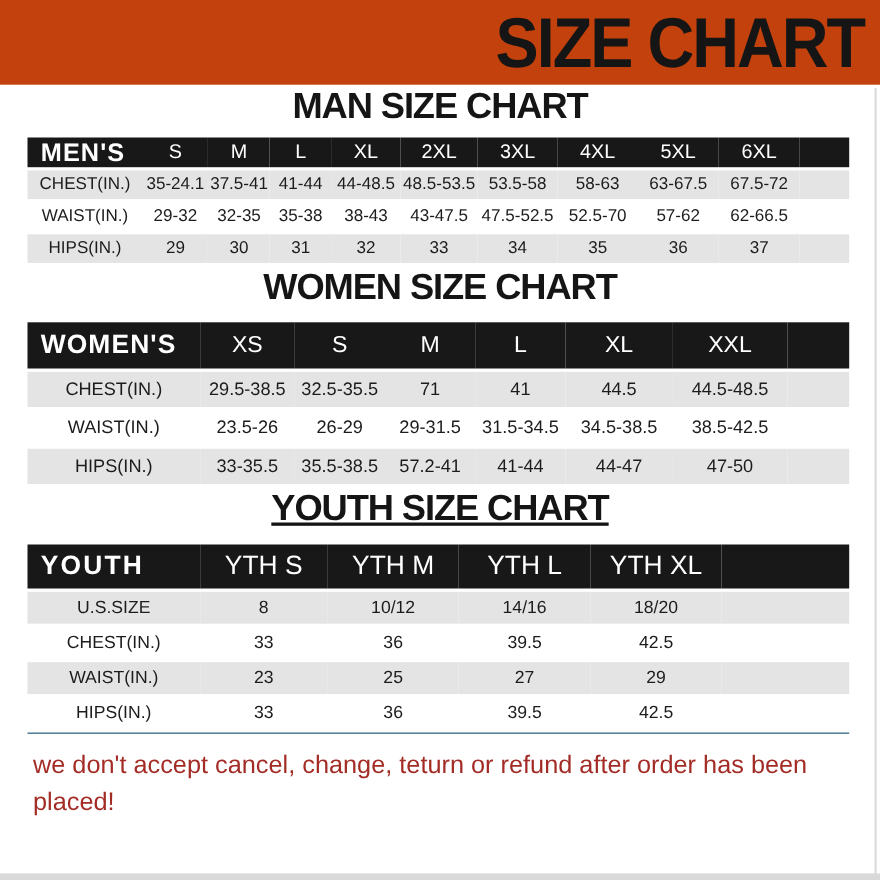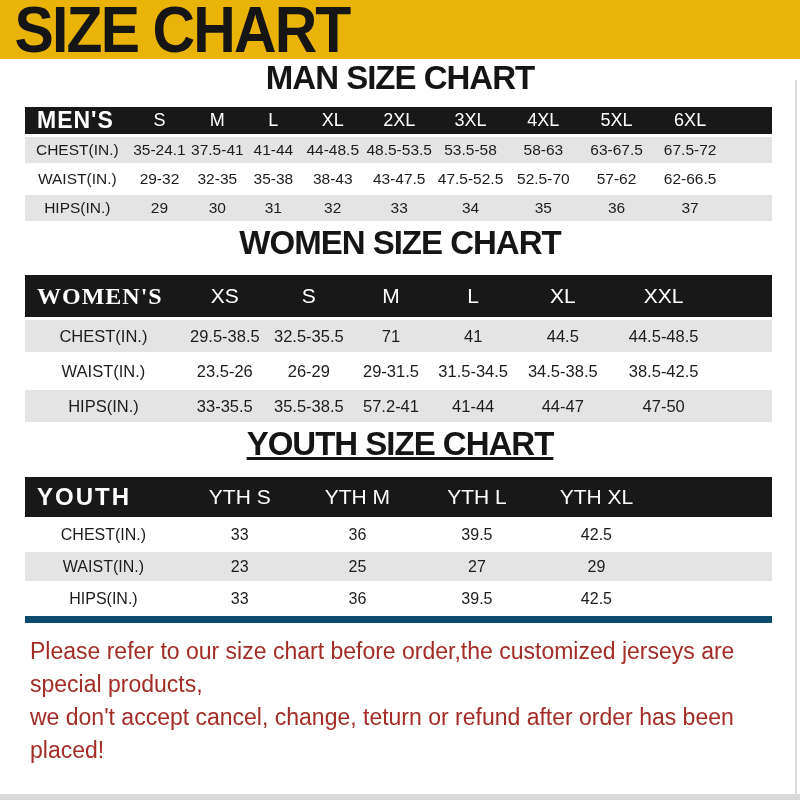--- a/index.html
+++ b/index.html
@@ -7,23 +7,23 @@
     width: 800px; height: 800px;
     background: #ffffff;
     font-family: "Liberation Sans", "DejaVu Sans", sans-serif;
     position: relative;
     overflow: hidden;
     color: #1b1b1b;
   }
 
   
   .banner {
-    width: 800px; height: 59px;
-    background: #eab308;
-    display: flex; align-items: center; justify-content: flex-start;
+    width: 800px; height: 77px;
+    background: #c2410c;
+    display: flex; align-items: center; justify-content: flex-end;
   }
   .banner h1 {
     margin: 0;
     font-size: 64px;
     font-weight: 800;
     letter-spacing: -2px;
     color: #151515;
     transform: scaleX(0.92);
     white-space: nowrap;
   }
@@ -58,44 +58,44 @@
   tr.bar { background: #181818; }
   tr.bar th {
     color: #ffffff;
     font-weight: 400;
     text-align: center;
     padding: 0;
     white-space: nowrap;
   }
   .men tr.bar th   { height: 19px; font-size: 18px; }
   .women tr.bar th { height: 42px; font-size: 21px; }
-  .youth tr.bar th { height: 40px; font-size: 21px; }
+  .youth tr.bar th { height: 40px; font-size: 24px; }
   tr.bar th.bar-label {
     text-align: left;
     padding-left: 12px;
     font-weight: 700;
     letter-spacing: 1px;
   }
   .men tr.bar th.bar-label   { font-size: 23px; }
-  .women tr.bar th.bar-label { font-size: 24px; font-family: Liberation Serif, serif; }
+  .women tr.bar th.bar-label { font-size: 24px; }
   .youth tr.bar th.bar-label { font-size: 24px; letter-spacing: 2px; }
 
   tbody td {
     text-align: center;
     padding: 0;
     font-size: 16px;
     color: #1c1c1c;
     white-space: nowrap;
   }
   .men tbody td   { height: 26px; font-size: 15.5px; }
   .women tbody td { height: 32px; font-size: 16.5px; }
   .youth tbody td { height: 29px; font-size: 16px; }
   tr.shade { background: #e4e4e4; }
   tr.plain { background: #ffffff; }
-  table.chart.youth { border-bottom: 7px solid #0c4a6e; }
+  table.chart.youth { border-bottom: 1px solid #0c4a6e; }
 
   
   .footer-note {
     margin: 12px 20px 0 30px;
     color: #A32C26;
     font-size: 23px;
     line-height: 33px;
     font-weight: 400;
   }
 
@@ -264,20 +264,28 @@
     <tr class="bar">
       <th class="bar-label">YOUTH</th>
       <th>YTH S</th>
       <th>YTH M</th>
       <th>YTH L</th>
       <th>YTH XL</th>
       <th></th>
     </tr>
   </thead>
   <tbody>
+    <tr class="shade">
+      <td>U.S.SIZE</td>
+      <td>8</td>
+      <td>10/12</td>
+      <td>14/16</td>
+      <td>18/20</td>
+      <td></td>
+    </tr>
     <tr class="plain">
       <td>CHEST(IN.)</td>
       <td>33</td>
       <td>36</td>
       <td>39.5</td>
       <td>42.5</td>
       <td></td>
     </tr>
     <tr class="shade">
       <td>WAIST(IN.)</td>
@@ -292,18 +300,17 @@
       <td>33</td>
       <td>36</td>
       <td>39.5</td>
       <td>42.5</td>
       <td></td>
     </tr>
   </tbody>
 </table>
 
 <div class="footer-note">
-  <div>Please refer to our size chart before order,the customized jerseys are special products,</div>
   <div>we don't accept cancel, change, teturn or refund after order has been placed!</div>
 </div>
 
 <div class="right-edge"></div>
 <div class="bottom-strip"></div>
 
 </body></html>

